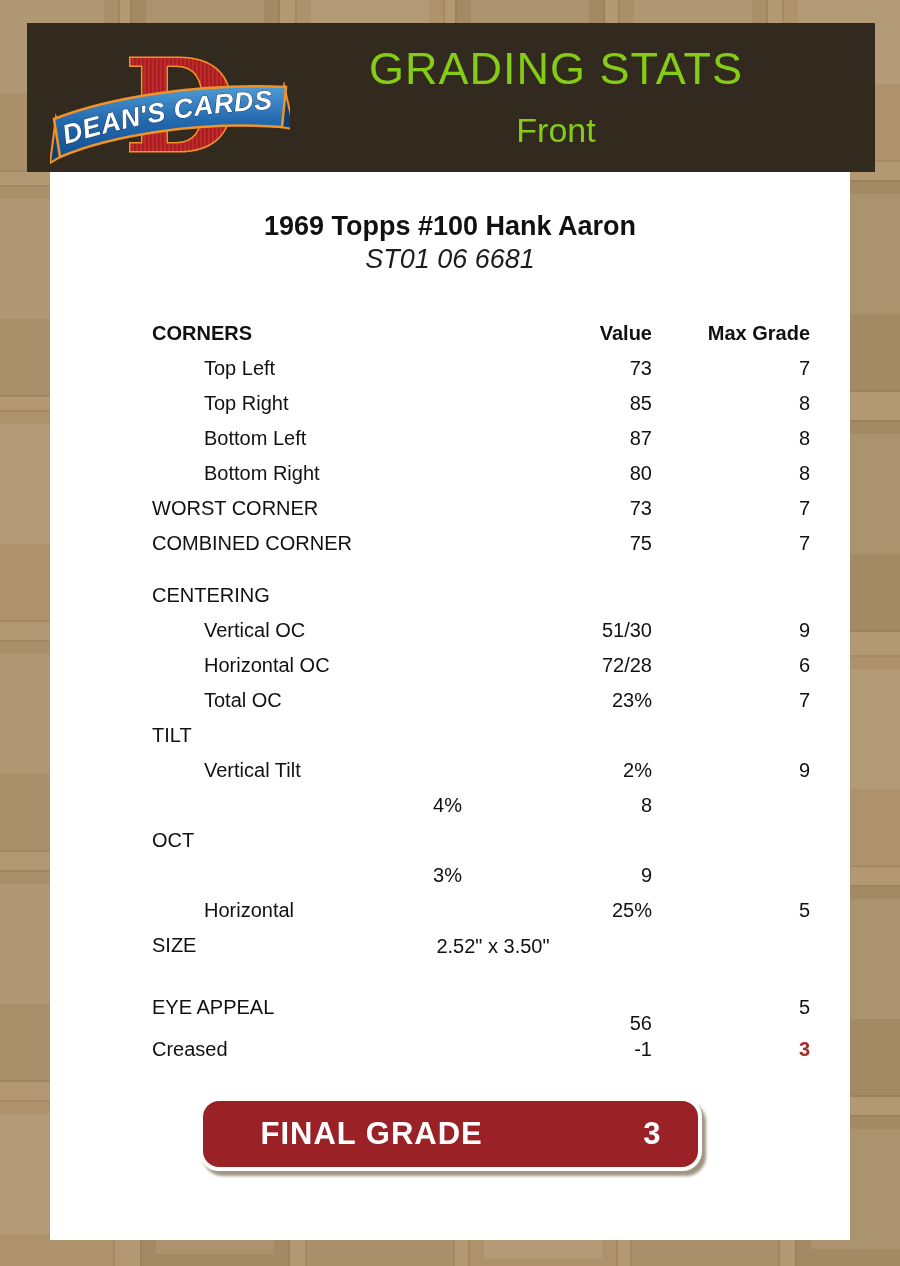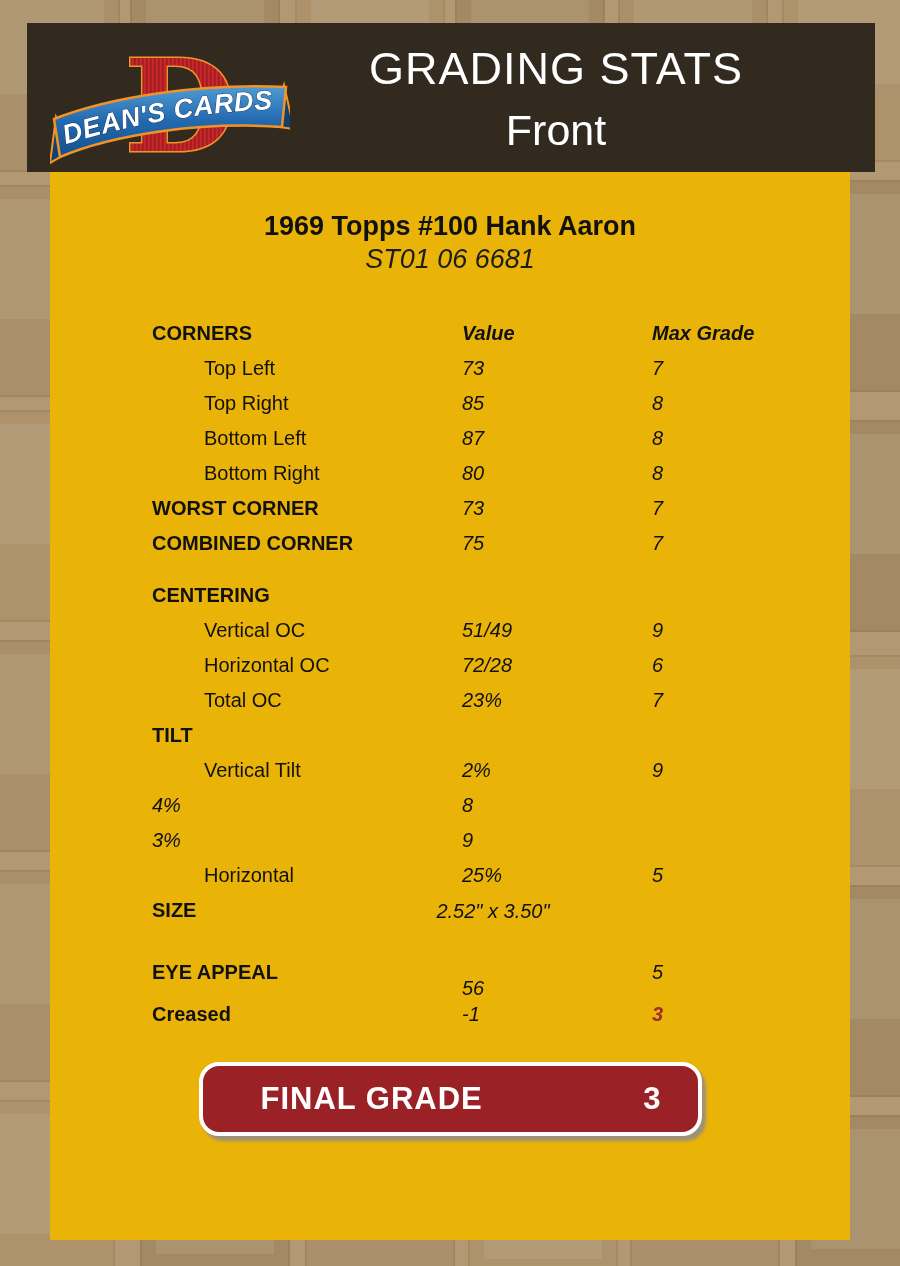--- a/index.html
+++ b/index.html
@@ -27,44 +27,44 @@
   .collage .card-ghost:nth-child(even){ background:rgba(70,48,22,0.14); }
   .collage .card-ghost:nth-child(3n){ background:rgba(130,100,60,0.12); }
 
   
   .header-bar {
     position:absolute; left:27px; top:23px; width:848px; height:149px;
     background:#32291f;
   }
   .logo-wrap { position:absolute; left:23px; top:10px; width:240px; height:135px; }
   .header-text {
-    position:absolute; left:240px; right:30px; top:16px; text-align:center; color:#ffffff;
+    position:absolute; left:240px; right:30px; top:16px; text-align:center; color:#84cc16;
   }
   .hdr-title { font-size:45px; line-height:60px; letter-spacing:1px; font-weight:400; }
-  .hdr-sub   { font-size:43px; line-height:44px; margin-top:9px; font-weight:400; }
+  .hdr-sub   { font-size:34px; line-height:44px; margin-top:9px; font-weight:400; }
 
   
   .panel {
     position:absolute; left:50px; top:172px; width:800px; height:1068px;
-    background:#eab308;
+    background:#ffffff;
     color:#111;
   }
   .card-title { margin-top:38px; text-align:center; font-size:27px; font-weight:bold; line-height:33px; }
   .card-code  { text-align:center; font-size:27px; line-height:33px; color:#1c1c1c;font-style:italic; }
 
   
   .stats { margin-left:102px; margin-top:40px; width:658px; }
   .row {
     display:grid; grid-template-columns:310px 190px 158px;
     height:35px; align-items:center; font-size:20px;
   }
   .row .lbl { text-align:left; white-space:nowrap; }
-  .row .val, .row .max { text-align:left;font-style:italic; }
+  .row .val, .row .max { text-align:right; }
   .row.indent .lbl { padding-left:52px; }
-  .row.bold .lbl { font-weight:bold; }
+  .row.bold .lbl { font-weight:normal; }
   .row.hdr .lbl, .row.hdr .val, .row.hdr .max { font-weight:bold; }
   .row.gap { margin-top:17px; }
   .row.size-row { position:relative; }
   .row.size-row .val {
     position:absolute; left:341px; top:50%; transform:translate(-50%,-50%);
     white-space:nowrap;
   }
   .max.red { color:#a12f2a; font-weight:bold; }
 
   
@@ -184,21 +184,21 @@
       <span class="max">7</span>
     </div>
 
     <div class="row bold gap">
       <span class="lbl">CENTERING</span>
       <span class="val"></span>
       <span class="max"></span>
     </div>
     <div class="row indent">
       <span class="lbl">Vertical OC</span>
-      <span class="val">51/49</span>
+      <span class="val">51/30</span>
       <span class="max">9</span>
     </div>
     <div class="row indent">
       <span class="lbl">Horizontal OC</span>
       <span class="val">72/28</span>
       <span class="max">6</span>
     </div>
     <div class="row indent">
       <span class="lbl">Total OC</span>
       <span class="val">23%</span>
@@ -213,20 +213,25 @@
     <div class="row indent">
       <span class="lbl">Vertical Tilt</span>
       <span class="val">2%</span>
       <span class="max">9</span>
     </div>
     <div class="row indent">
       <span class="val">4%</span>
       <span class="max">8</span>
     </div>
 
+    <div class="row bold">
+      <span class="lbl">OCT</span>
+      <span class="val"></span>
+      <span class="max"></span>
+    </div>
     <div class="row indent">
       <span class="val">3%</span>
       <span class="max">9</span>
     </div>
     <div class="row indent">
       <span class="lbl">Horizontal</span>
       <span class="val">25%</span>
       <span class="max">5</span>
     </div>
 

